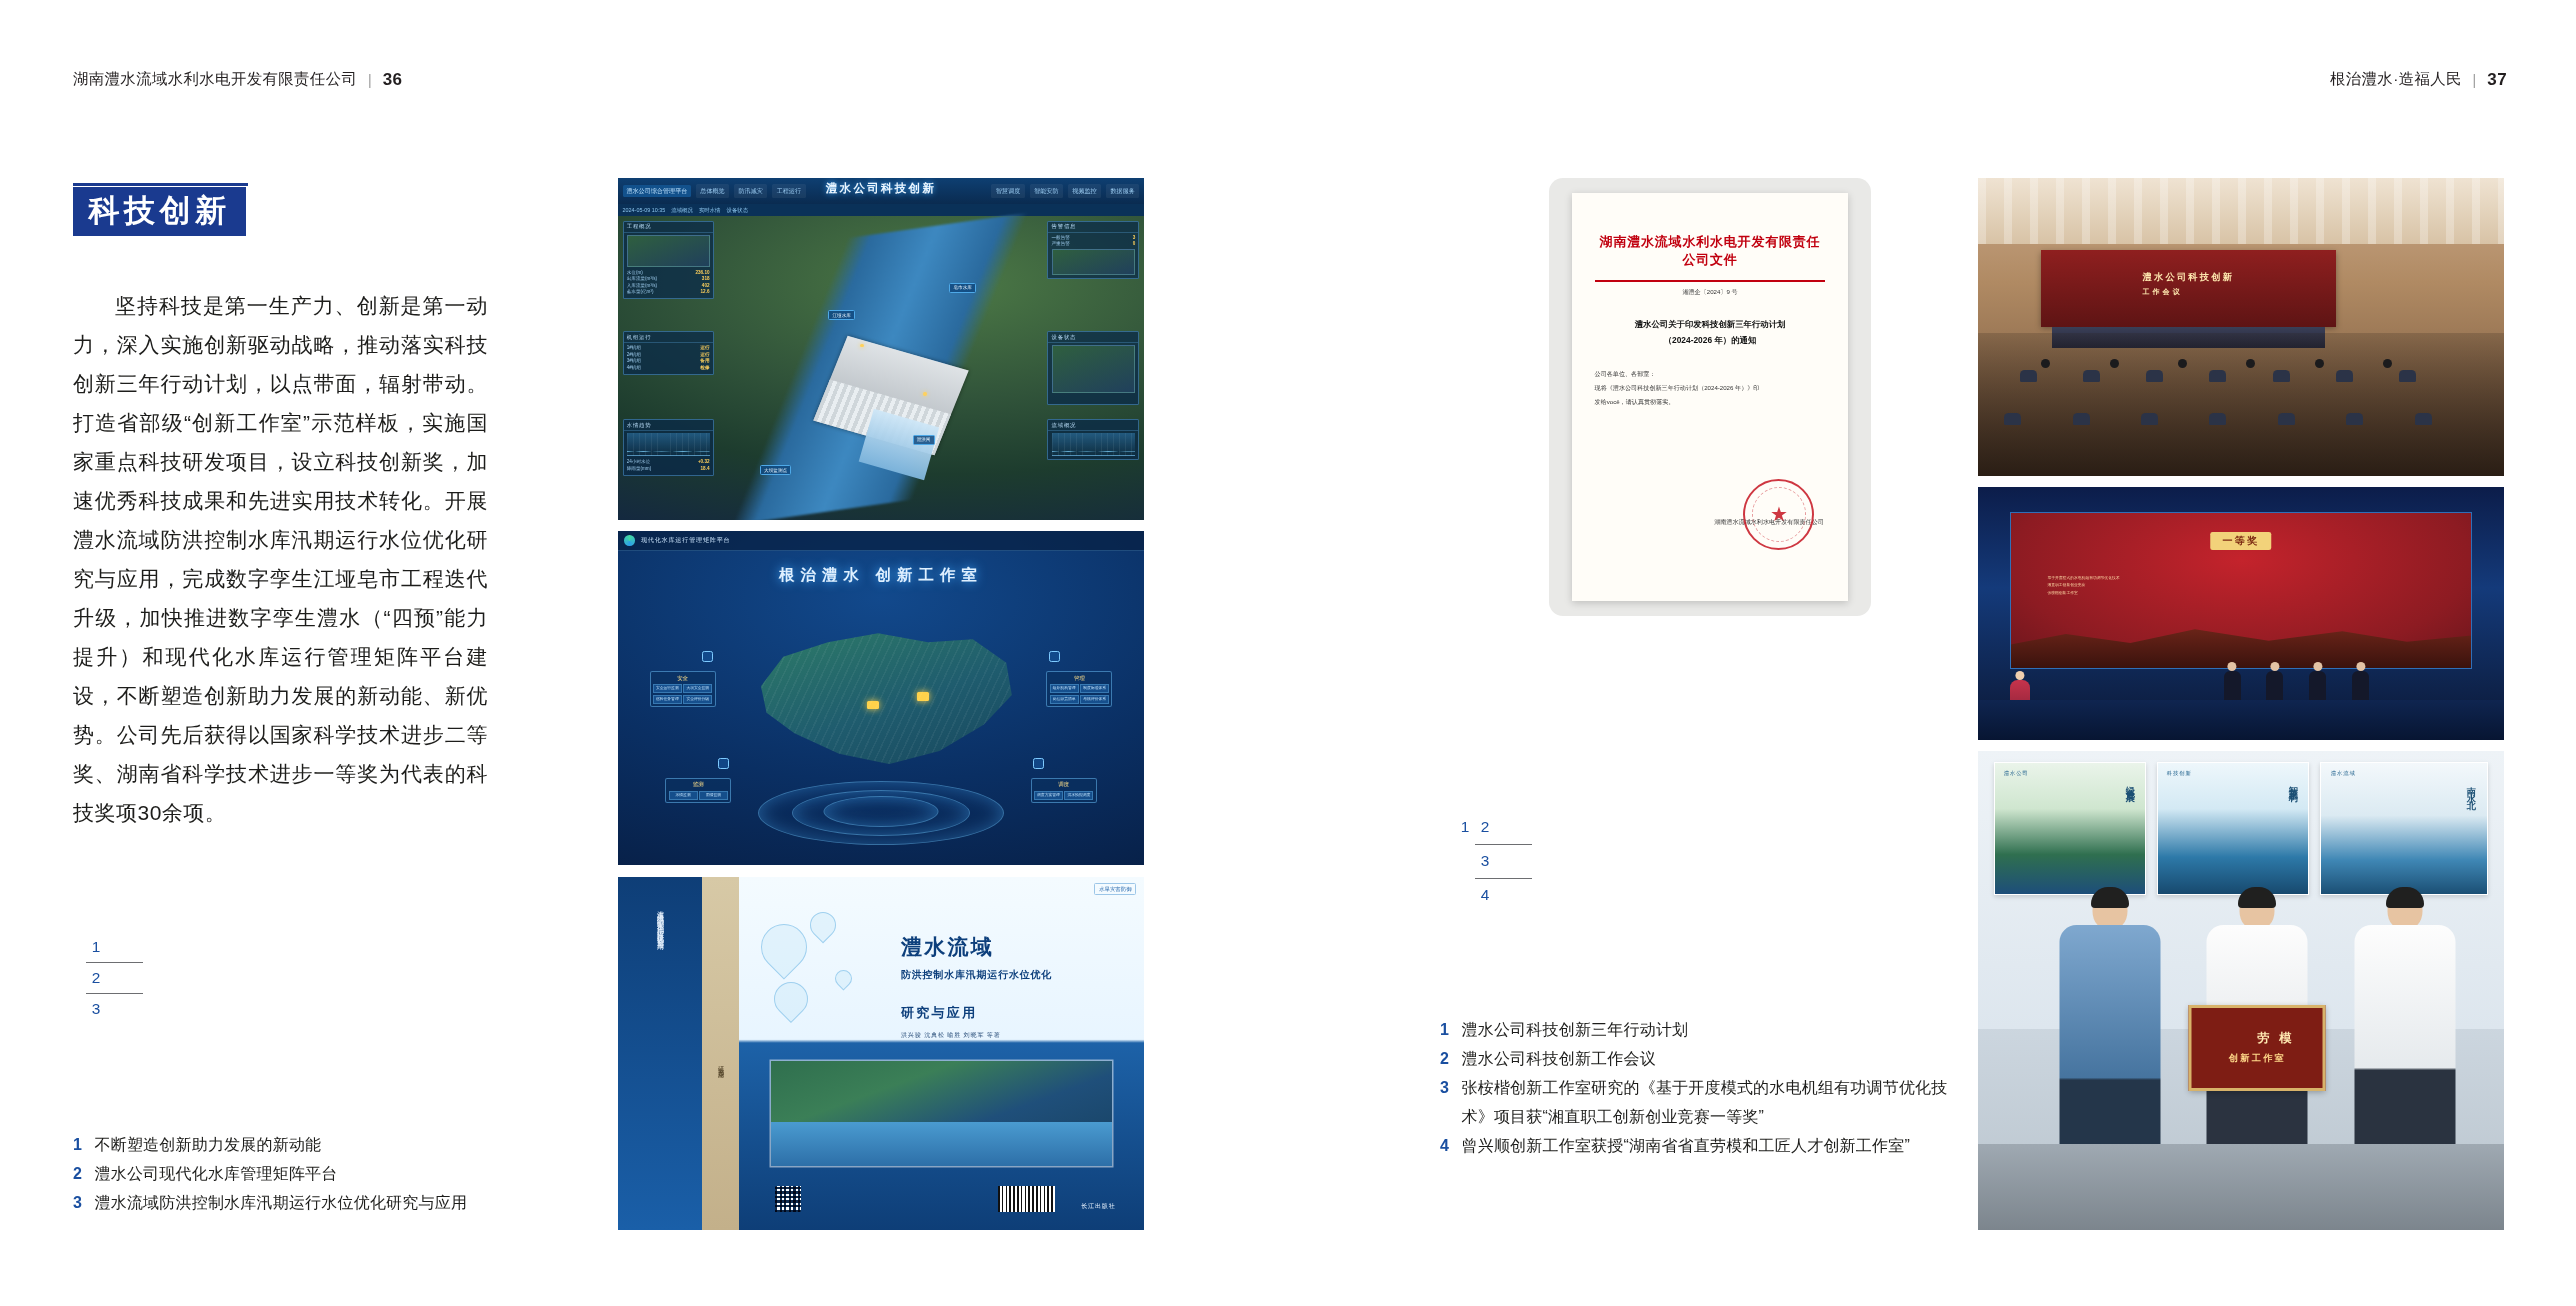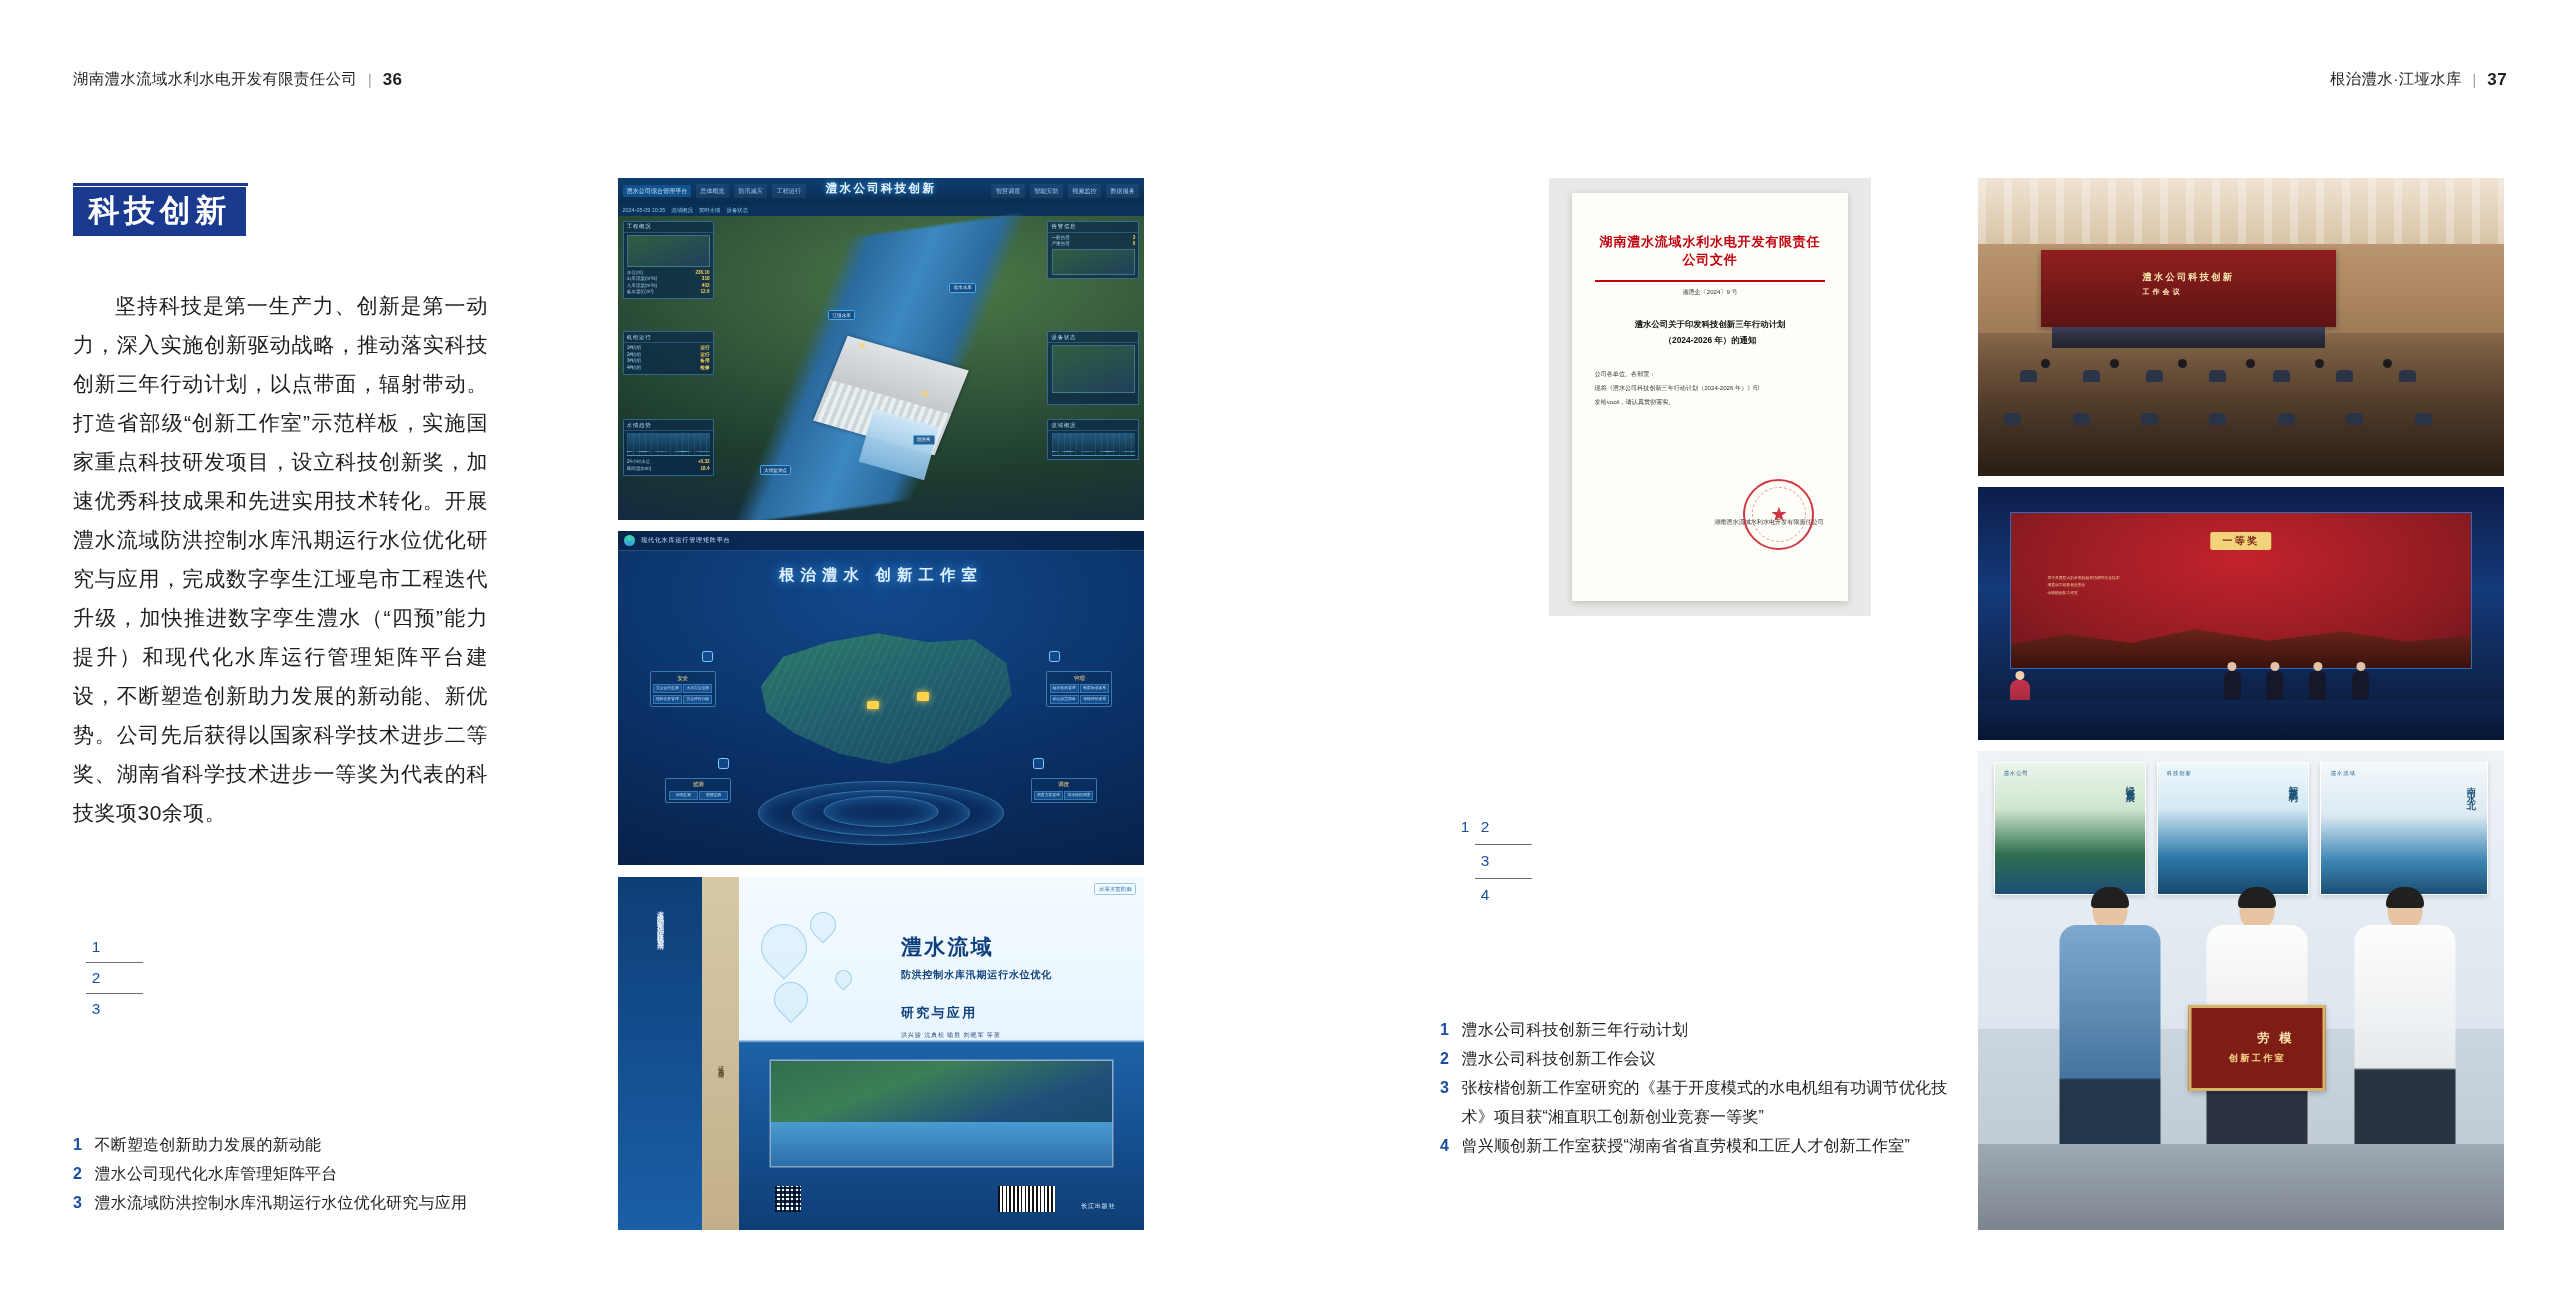--- a/index.html
+++ b/index.html
@@ -302,21 +302,21 @@
   #fig-book .barcode {
     position:absolute; right:22%; bottom:5%; width:57px; height:26px; background:#fff;
     background-image: repeating-linear-gradient(90deg,#101010 0 1.5px,#fff 1.5px 3.8px);
   }
   #fig-book .pub {
     position:absolute; right:7%; bottom:5.5%; font-size:6.1px; color:#eaf4ff; letter-spacing:0.8px;
   }
 
   
   #fig-doc { left: 1549px; top: 178px; width: 322px; height: 438px;
-    background:#e9e9e7; display:flex; align-items:center; justify-content:center; }
+    background:#e9e9e7; display:flex; align-items:center; justify-content:center;border-radius:14px; }
   #fig-doc .sheet {
     width: 86%; height: 93%; background:#fffdf8;
     box-shadow: 0 1.5px 7.7px rgba(0,0,0,.18);
     position:relative; padding: 20px 23px;
   }
   #fig-doc .redhead {
     text-align:center; color:#c1000f; font-weight:700; font-size:13px;
     letter-spacing:0.8px; margin-top:20px;
   }
   #fig-doc .redline { height:1.5px; background:#c1000f; margin:10.7px 0 6.1px; }
@@ -728,21 +728,21 @@
         <div class="photo"></div>
         <div class="qr"></div>
         <div class="barcode"></div>
         <div class="pub">长江出版社</div>
       </div>
     </div>
   </div>
 
   <div class="page right">
     <div class="runhead right">
-      <span>根治澧水·江垭水库</span>
+      <span>根治澧水·造福人民</span>
       <span class="sep">|</span>
       <span class="pagenum">37</span>
     </div>
   </div>
 </div>
 
 <div style="position:absolute; inset:0; pointer-events:none;">
 
   <div class="idxmarks idx-right" style="pointer-events:auto;">
     <div class="row">

